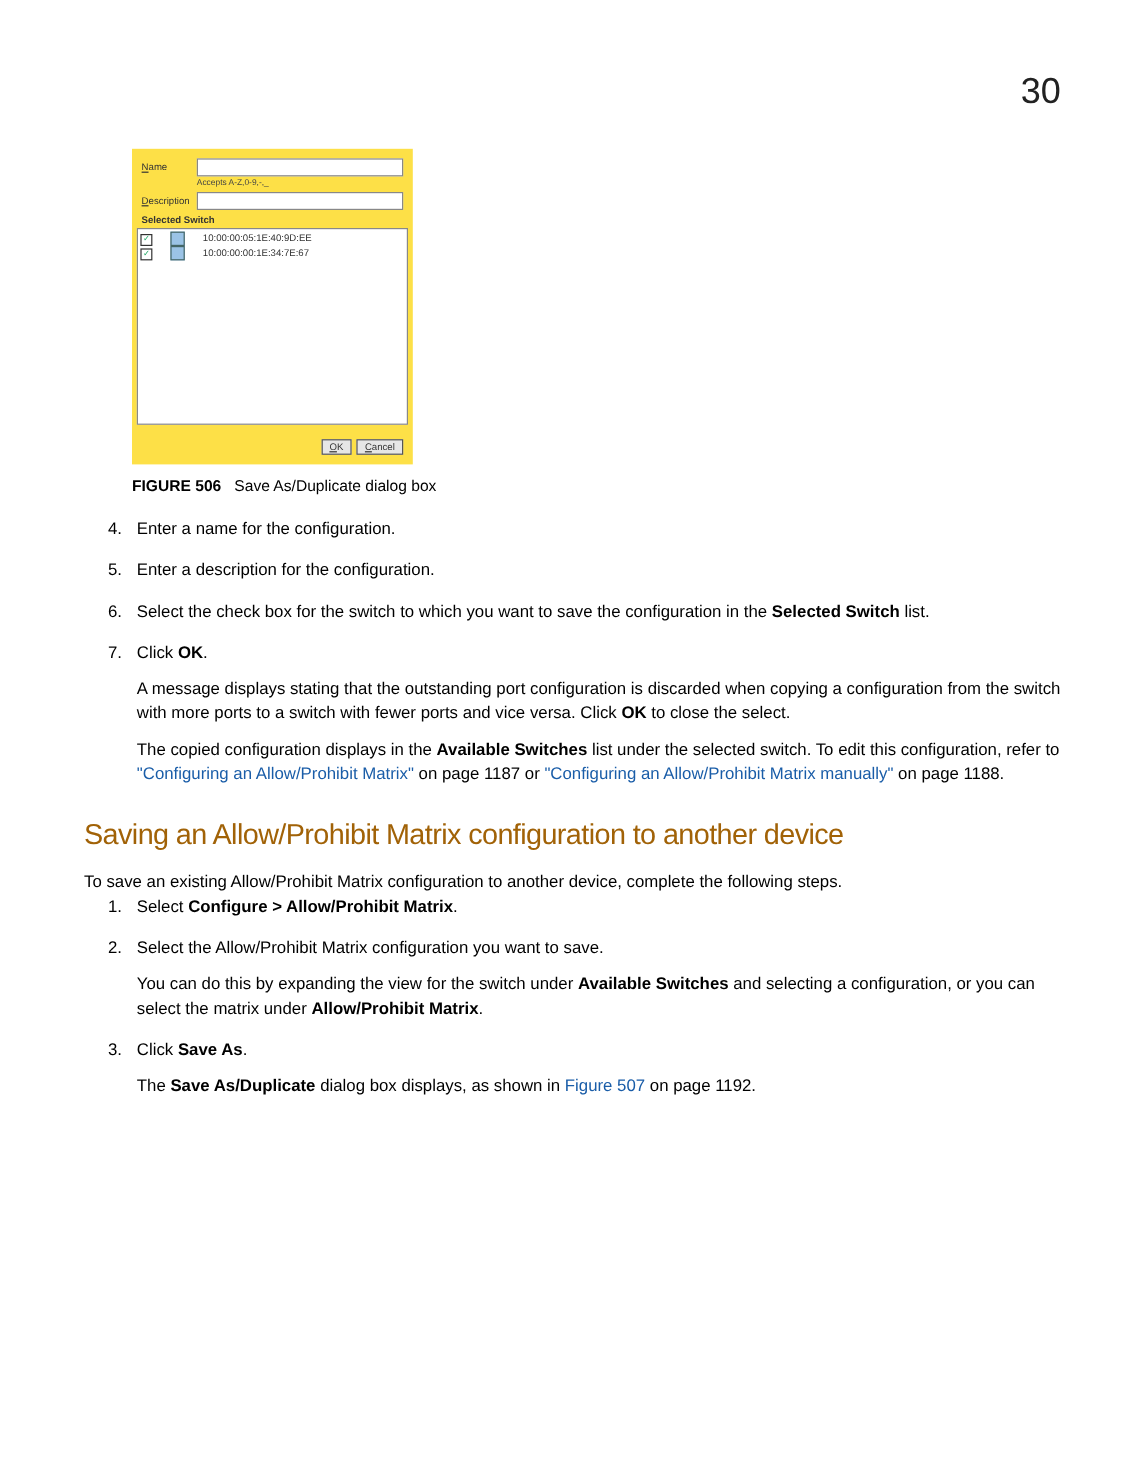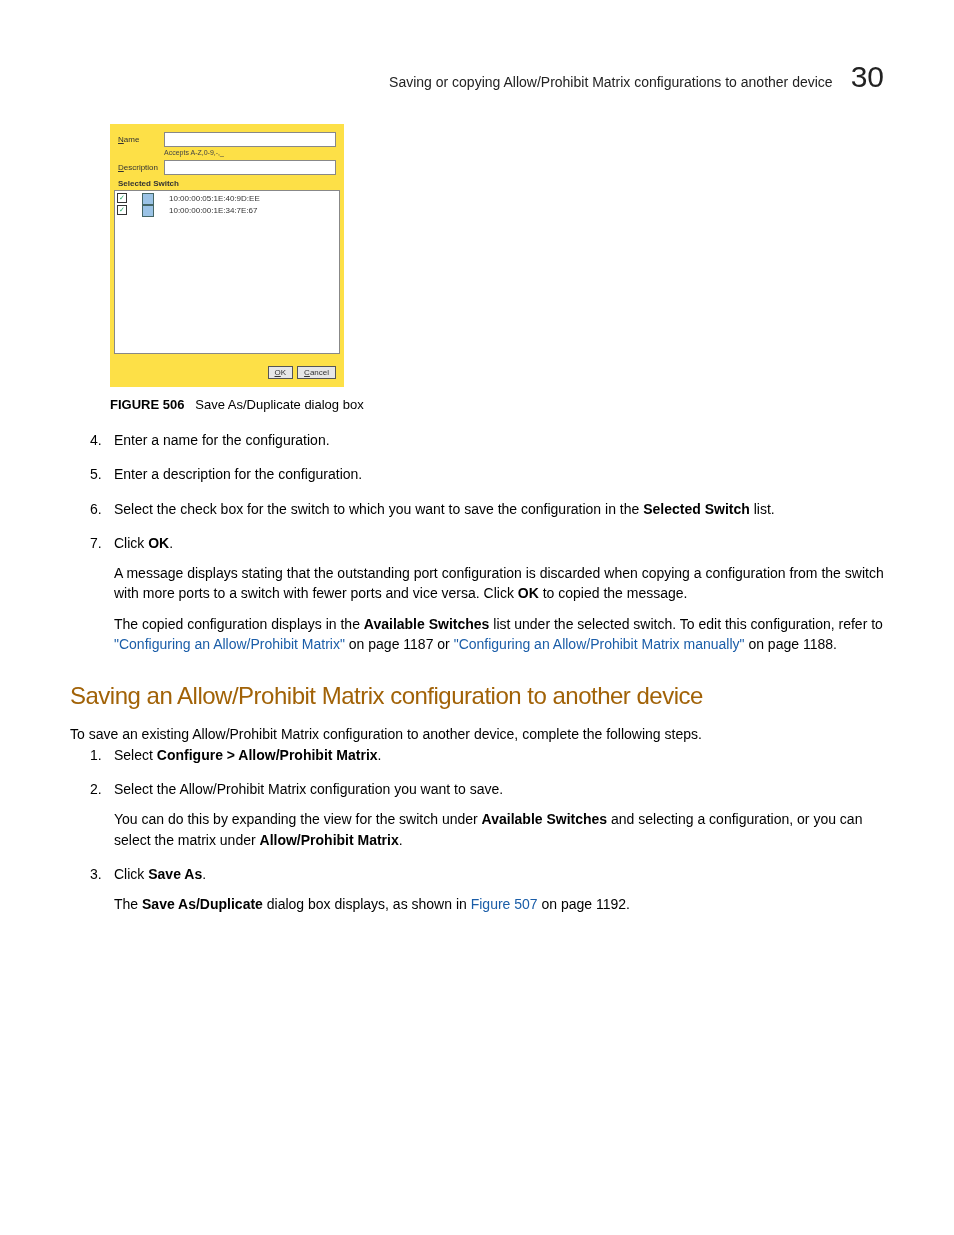--- a/index.html
+++ b/index.html
@@ -68,21 +68,21 @@
   }
   .dlg-list {
     background: #fff;
     border: 1px solid #888;
     height: 158px;
     padding: 2px;
     margin: 0 -4px;
   }
   .dlg-item {
     display: flex;
-    align-items: flex-start;
+    align-items: flex-end;
     gap: 15px;
     font-size: 8px;
     line-height: 12px;
   }
   .dlg-cb {
     width: 8px; height: 8px;
     border: 1px solid #333;
     display: inline-block;
     font-size: 7px;
     line-height: 7px;
@@ -151,21 +151,20 @@
     line-height: 1.45;
   }
   b { font-weight: bold; }
 </style>
 </head>
 <body>
 
 <div class="page">
 
   <div class="header">
-    <span class="header-title">Saving or copying Allow/Prohibit Matrix configurations to another device</span>
     <span class="chapter-num">30</span>
   </div>
 
   <div class="dialog">
     <div class="dlg-row">
       <span class="dlg-label"><u>N</u>ame</span>
       <span class="dlg-input" title=""></span>
     </div>
     <div class="dlg-hint">Accepts A-Z,0-9,-,_</div>
     <div class="dlg-row">
@@ -202,21 +201,21 @@
     </li>
     <li>
       <span>Enter a description for the configuration.</span>
     </li>
     <li>
       <span>Select the check box for the switch to which you want to save the configuration in the </span><b>Selected Switch</b><span> list.</span>
     </li>
     <li>
       <span>Click </span><b>OK</b><span>.</span>
       <div class="sub-para">
-        <span>A message displays stating that the outstanding port configuration is discarded when copying a configuration from the switch with more ports to a switch with fewer ports and vice versa. Click </span><b>OK</b><span> to copied the message.</span>
+        <span>A message displays stating that the outstanding port configuration is discarded when copying a configuration from the switch with more ports to a switch with fewer ports and vice versa. Click </span><b>OK</b><span> to close the select.</span>
       </div>
       <div class="sub-para">
         <span>The copied configuration displays in the </span><b>Available Switches</b><span> list under the selected switch. To edit this configuration, refer to </span><span class="link">"Configuring an Allow/Prohibit Matrix"</span><span> on page 1187 or </span><span class="link">"Configuring an Allow/Prohibit Matrix manually"</span><span> on page 1188.</span>
       </div>
     </li>
   </ol>
 
   <h2 class="section">Saving an Allow/Prohibit Matrix configuration to another device</h2>
   <div class="intro">To save an existing Allow/Prohibit Matrix configuration to another device, complete the following steps.</div>
 

